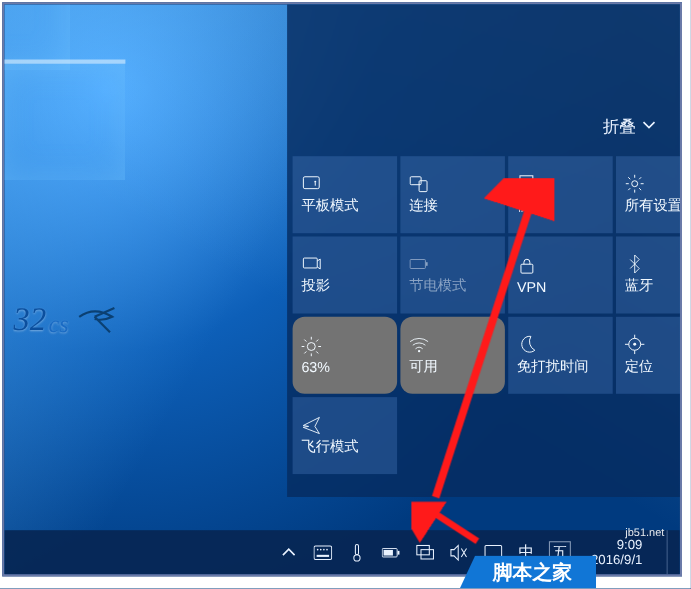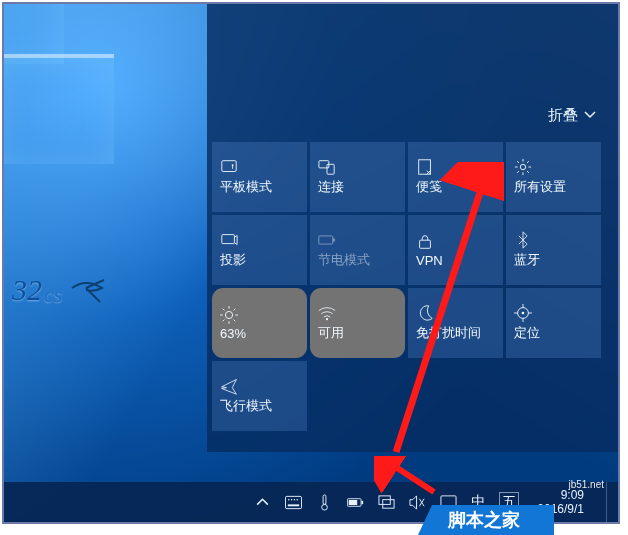--- a/index.html
+++ b/index.html
@@ -26,21 +26,21 @@
   }
   .wallpaper .pane.p1 { left: -60px; top: -50px; }
   .wallpaper .pane.p2 { left: -10px; top: 50px; }
   .watermark {
     position: absolute; left: 8px; top: 262px; color: #84cc16;
     font-style: italic; font-family: cursive, serif; font-size: 28px;
     text-shadow: 0 1px 2px rgba(255,255,255,.4);
   }
   .watermark svg { display: block; }
   .action-center {
-    position: absolute; right: 0; top: 0; width: 411px; height: 448px;
+    position: absolute; right: 0; top: 0; width: 357px; height: 448px;
     background: rgba(6,44,96,.82);
     backdrop-filter: blur(2px);
   }
   .collapse {
     position: absolute; right: 22px; top: 102px; color: #e9f2ff;
     font-size: 15px; display: flex; align-items: center; gap: 6px;
     cursor: pointer;
   }
   .collapse svg { width: 12px; height: 12px; }
   .tiles {
@@ -76,21 +76,21 @@
   .arrow-annot {
     position: absolute; pointer-events: none; z-index: 50;
   }
   .jb51 {
     position: absolute; right: 14px; bottom: 32px; color: #fff;
     font-size: 10px; font-family: Arial, sans-serif; opacity: .9;
   }
   .footer-banner {
     position: absolute; left: 418px; top: 505px; height: 30px;
     background: #1176d6; color: #fff; font-size: 18px; font-weight: bold;
-    display: flex; align-items: center; padding: 0 34px 0 30px;
+    display: flex; align-items: center; padding: 0 22px 0 30px;
     clip-path: polygon(14px 0, 100% 0, 100% 100%, 0 100%);
   }
 </style>
 </head>
 <body>
 
 <div class="frame">
   <div class="wallpaper">
     <div class="pane p1"></div>
     <div class="pane p2"></div>

